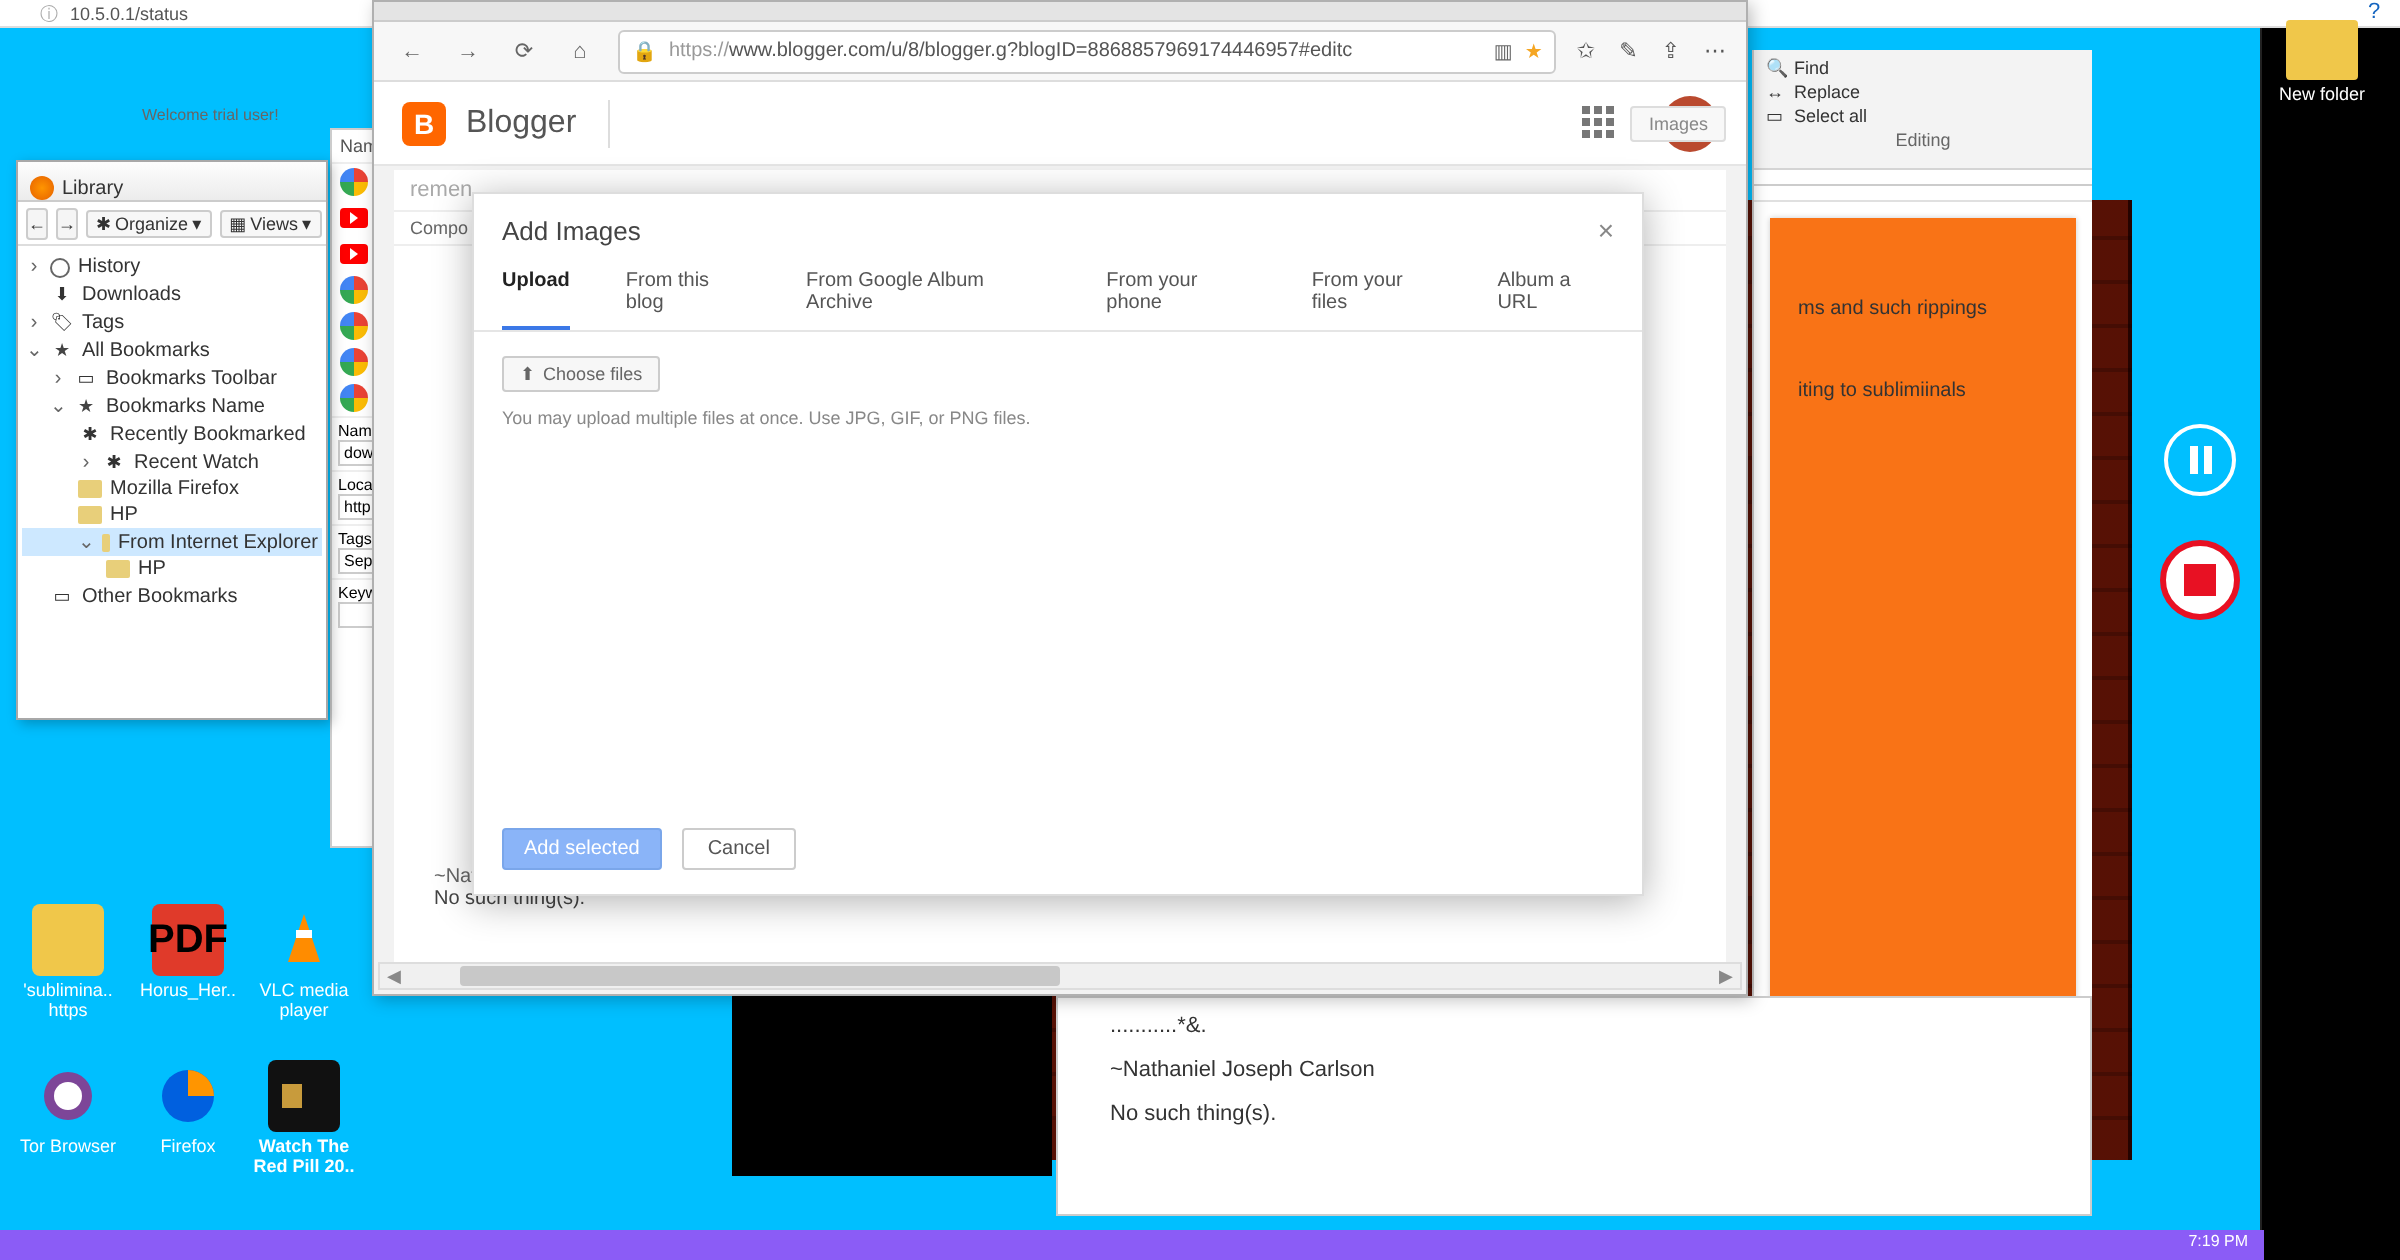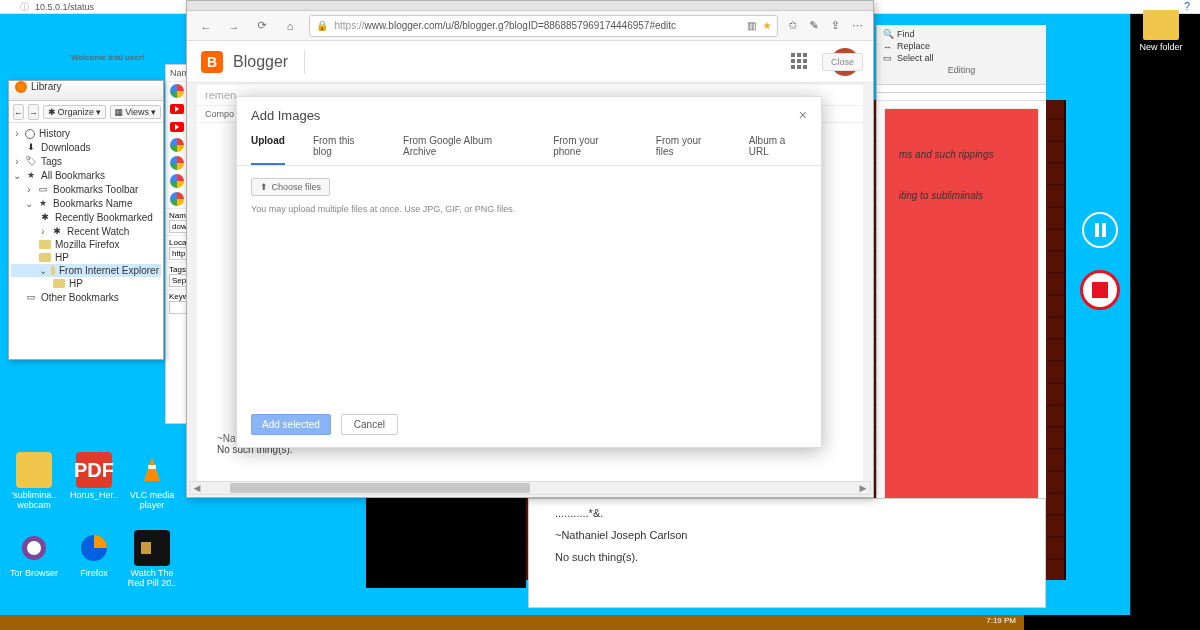--- a/index.html
+++ b/index.html
@@ -6,21 +6,21 @@
 body { width: 1200px; height: 630px; overflow: hidden; background: #000; position: relative; }
 
 
 .desktop { position: absolute; left: 0; top: 0; width: 1200px; height: 615px; background: #00bfff; }
 .desktop-right-strip { position: absolute; right: 0; top: 0; width: 70px; height: 615px; background: #000; border-left: 1px solid #222; }
 
 
 .desktop-icon { position: absolute; width: 56px; text-align: center; color: #fff; font-size: 9px; }
 .desktop-icon .ic { width: 36px; height: 36px; margin: 0 auto 2px; display: flex; align-items: center; justify-content: center; font-size: 20px; border-radius: 4px; }
 .folder-ic { background: #f0c74a; }
-.pdf-ic { background: #e03a2a; color: #ffffff; font-size: 11px; font-weight: bold; }
+.pdf-ic { background: #e03a2a; color: #000000; font-size: 11px; font-weight: bold; }
 .vlc-ic { background: transparent; }
 .recycle-ic { background: transparent; }
 .firefox-ic { background: transparent; }
 .video-ic { background: #111; }
 
 
 .newfolder { position: absolute; right: 12px; top: 10px; width: 54px; text-align: center; color: #fff; font-size: 9px; }
 .newfolder .ic { width: 36px; height: 30px; margin: 0 auto 2px; background: #f0c74a; border-radius: 2px; }
 
 
@@ -38,51 +38,51 @@
 .info-icon { position: absolute; right: 6px; top: 0; width: 14px; height: 14px; color: #1565c0; font-size: 11px; text-align: center; }
 
 
 .word-window { position: absolute; left: 876px; top: 25px; width: 170px; height: 580px; background: #fff; border-left: 1px solid #c8c8c8; }
 .word-ribbon { background: #f3f3f3; height: 60px; border-bottom: 1px solid #d4d4d4; font-size: 9px; color: #333; padding: 4px 6px; }
 .word-ribbon .ritem { display: flex; align-items: center; gap: 4px; margin-bottom: 2px; }
 .rb-icon { width: 10px; height: 10px; display: inline-block; }
 .word-ribbon .group-label { color: #666; text-align: center; margin-top: 2px; }
 .word-ruler { height: 16px; background: #fff; border-bottom: 1px solid #e0e0e0; position: relative; font-size: 7px; color: #888; }
 .word-ruler::before { content: ""; position: absolute; left: 0; right: 0; top: 7px; border-top: 1px solid #ccc; }
-.word-page { background: #ef4444; margin: 8px 8px; height: 470px; box-shadow: 0 0 3px rgba(0,0,0,0.2); padding: 40px 14px 10px; font-size: 10px; color: #333; overflow: hidden; position: relative; font-style: italic; }
+.word-page { background: #f97316; margin: 8px 8px; height: 470px; box-shadow: 0 0 3px rgba(0,0,0,0.2); padding: 40px 14px 10px; font-size: 10px; color: #333; overflow: hidden; position: relative; }
 .word-status { position: absolute; bottom: 0; left: 0; right: 0; height: 20px; background: #f3f3f3; border-top: 1px solid #ddd; display: flex; align-items: center; justify-content: flex-end; gap: 8px; padding: 0 6px; font-size: 9px; color: #555; }
 .word-status .slider { width: 40px; height: 4px; background: #ccc; position: relative; border-radius: 2px; }
 .word-status .slider::after { content: ""; position: absolute; left: 18px; top: -3px; width: 10px; height: 10px; background: #2b7cd3; border-radius: 50%; }
 .zoom-btn { width: 14px; height: 14px; border: 1px solid #aaa; border-radius: 50%; display: flex; align-items: center; justify-content: center; background: #fff; }
 
 
 .word-page p { margin-bottom: 30px; white-space: nowrap; }
 
 
 .library { position: absolute; left: 8px; top: 80px; width: 156px; height: 280px; background: #fff; border: 1px solid #a8a8a8; box-shadow: 2px 2px 6px rgba(0,0,0,0.25); font-size: 10px; color: #333; }
-.library-title { height: 20px; background: linear-gradient(#fdfdfd,#ececec); border-bottom: 1px solid #ccc; display: flex; align-items: flex-start; padding: 0 6px; gap: 4px; }
+.library-title { height: 20px; background: linear-gradient(#fdfdfd,#ececec); border-bottom: 1px solid #ccc; display: flex; align-items: flex-end; padding: 0 6px; gap: 4px; }
 .library-title .ff { width: 12px; height: 12px; background: radial-gradient(circle,#ff9500,#e66000); border-radius: 50%; }
 .library-toolbar { height: 22px; border-bottom: 1px solid #ddd; display: flex; align-items: center; gap: 4px; padding: 0 4px; font-size: 9px; }
 .library-toolbar .nav { width: 18px; height: 16px; border: 1px solid #ccc; border-radius: 2px; display: flex; align-items: center; justify-content: center; background: #f5f5f5; }
 .library-toolbar .btn { border: 1px solid #ccc; border-radius: 2px; background: #f7f7f7; padding: 1px 4px; display: flex; align-items: center; gap: 2px; }
 .library-tree { padding: 4px 2px; }
 .library-tree .node { display: flex; align-items: center; gap: 4px; padding: 1px 2px; white-space: nowrap; }
 .library-tree .node.l1 { padding-left: 14px; }
 .library-tree .node.l2 { padding-left: 28px; }
 .library-tree .node.l3 { padding-left: 42px; }
 .library-tree .node.sel { background: #cde8ff; }
 .tw { width: 8px; text-align: center; color: #666; }
 .nic { width: 12px; height: 12px; display: inline-flex; align-items: center; justify-content: center; font-size: 9px; }
 .star { color: #444; }
 .folder-s { background: #e8cf7a; width: 12px; height: 9px; border-radius: 1px; }
 .clock { border: 1px solid #666; border-radius: 50%; width: 10px; height: 10px; }
 
 
 .panel2 { position: absolute; left: 165px; top: 64px; width: 60px; height: 360px; background: #fff; border: 1px solid #ccc; }
-.panel2 .small { position: absolute; left: -95px; top: -12px; font-size: 8px; color: #666; white-space: nowrap; font-weight: bold; }
+.panel2 .small { position: absolute; left: -95px; top: -12px; font-size: 8px; color: #666; white-space: nowrap; }
 .panel2-header { font-size: 9px; padding: 3px 4px; border-bottom: 1px solid #eee; color: #555; }
 .panel2-row { display: flex; align-items: center; height: 18px; padding-left: 4px; }
 .panel2-row .gic { width: 14px; height: 14px; border-radius: 50%; background: conic-gradient(#ea4335 0 25%,#fbbc05 0 50%,#34a853 0 75%,#4285f4 0); }
 .panel2-row .yic { width: 14px; height: 10px; background: #ff0000; border-radius: 2px; position: relative; }
 .panel2-row .yic::after { content: ""; position: absolute; left: 5px; top: 2px; border-left: 4px solid #fff; border-top: 3px solid transparent; border-bottom: 3px solid transparent; }
 .panel2 .formrow { font-size: 8px; padding: 2px 3px; border-top: 1px solid #eee; }
 .panel2 .formrow input { width: 50px; font-size: 8px; border: 1px solid #ccc; padding: 1px 2px; }
 
 
 .browser { position: absolute; left: 186px; top: 0; width: 688px; height: 498px; background: #f2f2f2; border: 1px solid #b0b0b0; box-shadow: 2px 2px 8px rgba(0,0,0,0.25); }
@@ -134,21 +134,21 @@
 .btn-secondary { background: #fff; border: 1px solid #ccc; padding: 4px 12px; font-size: 10px; border-radius: 2px; color: #555; }
 
 
 .rec-pause { position: absolute; right: 82px; top: 212px; width: 36px; height: 36px; border: 2px solid #fff; border-radius: 50%; display: flex; align-items: center; justify-content: center; color: #fff; }
 .rec-pause::before { content: ""; width: 4px; height: 14px; background: #fff; margin-right: 3px; }
 .rec-pause::after { content: ""; width: 4px; height: 14px; background: #fff; }
 .rec-stop { position: absolute; right: 80px; top: 270px; width: 40px; height: 40px; border: 3px solid #e81123; border-radius: 50%; background: #fff; display: flex; align-items: center; justify-content: center; }
 .rec-stop::before { content: ""; width: 16px; height: 16px; background: #e81123; }
 
 
-.taskbar { position: absolute; left: 0; bottom: 0; width: 1024px; height: 15px; background: #a16207; padding-left: 44px; }
+.taskbar { position: absolute; left: 0; bottom: 0; width: 1132px; height: 15px; background: #8b5cf6; padding-left: 44px; }
 .taskbar .time { position: absolute; right: 8px; top: 1px; color: #fff; font-size: 8px; }
 
 
 .doc-slice { position: absolute; left: 528px; top: 498px; width: 518px; height: 110px; background: #fff; border: 1px solid #ccc; padding: 8px 26px; font-size: 11px; color: #333; }
 .doc-slice p { margin-bottom: 10px; }
 
 </style>
 </head>
 <body>
 
@@ -344,21 +344,21 @@
         <span></span>
         <span></span>
         <span></span>
         <span></span>
         <span></span>
         <span></span>
         <span></span>
       </div>
     <div class="avatar">N</div>
   </div>
-  <div class="close-pill">Close</div>
+  <div class="close-pill">Images</div>
 
   <div class="editor">
     <div class="title-inp">remen</div>
     <div class="toolbar">
       <span>Compo</span>
       <span>↶</span>
       <span>↷</span>
     </div>
     <div class="body">
       <div style="height:290px"></div>
@@ -392,21 +392,21 @@
     <div class="hint">You may upload multiple files at once. Use JPG, GIF, or PNG files.</div>
   </div>
   <div class="modal-footer">
     <span class="btn-primary">Add selected</span>
     <span class="btn-secondary">Cancel</span>
   </div>
 </div>
 
 <div class="desktop-icon" style="left:6px; top:452px;">
   <div class="ic folder-ic"></div>
-  <span>'sublimina.. webcam</span>
+  <span>'sublimina.. https</span>
 </div>
 <div class="desktop-icon" style="left:66px; top:452px;">
   <div class="ic pdf-ic">PDF</div>
   <span>Horus_Her..</span>
 </div>
 <div class="desktop-icon" style="left:124px; top:452px;">
   <div class="ic vlc-ic">
       <svg width="28" height="30">
         <polygon points="14,2 22,26 6,26" fill="#ff8c00"></polygon>
         <rect x="10" y="10" width="8" height="4" fill="#fff"></rect>
@@ -425,21 +425,21 @@
 </div>
 <div class="desktop-icon" style="left:66px; top:530px;">
   <div class="ic firefox-ic">
       <svg width="30" height="30">
         <circle cx="15" cy="15" r="13" fill="#0060df"></circle>
         <path d="M15 2 A13 13 0 0 1 28 15 L15 15 Z" fill="#ff9500"></path>
       </svg>
     </div>
   <span>Firefox</span>
 </div>
-<div class="desktop-icon" style="left:124px; top:530px;">
+<div class="desktop-icon" style="left:124px; top:530px;font-weight:bold;">
   <div class="ic video-ic">
       <svg width="30" height="24">
         <rect width="30" height="24" fill="#111"></rect>
         <rect x="4" y="6" width="10" height="12" fill="#c89b3c"></rect>
       </svg>
     </div>
   <span>Watch The Red Pill 20..</span>
 </div>
 
 <div class="taskbar">

